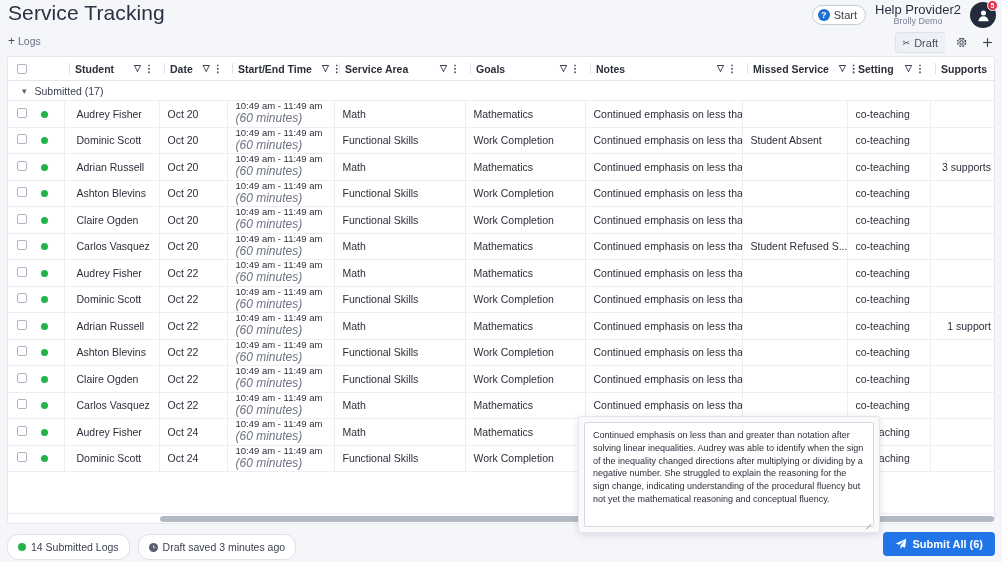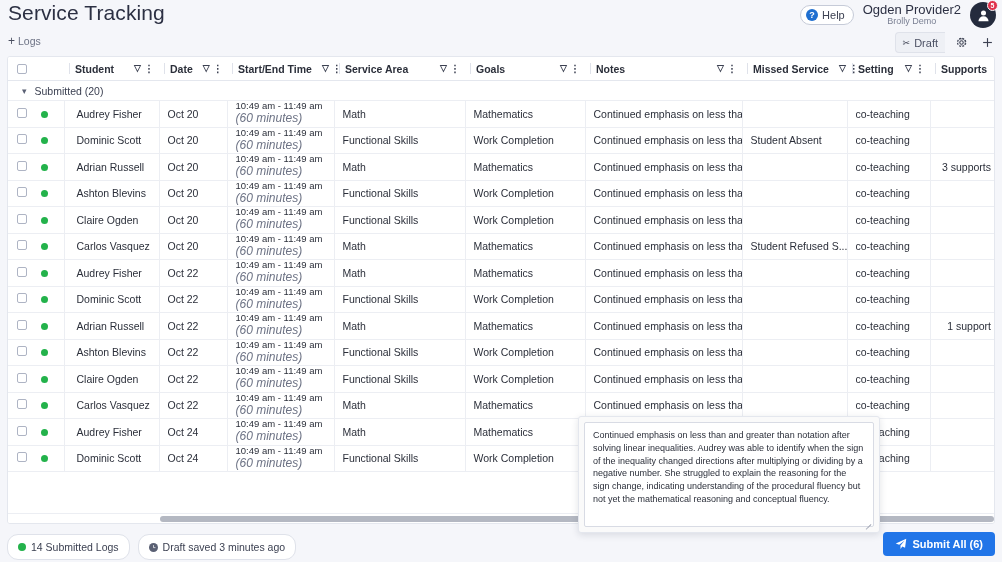--- a/index.html
+++ b/index.html
@@ -194,24 +194,24 @@
 <body>
 
 <div id="app">
 
   <div class="topbar">
     <div class="page-title">Service Tracking</div>
 
     <div class="topright">
       <div class="help-btn">
         <span class="help-icon">?</span>
-        <span>Help</span>
+        <span>Start</span>
       </div>
       <div class="userblock">
-        <div class="user-name">Ogden Provider2</div>
+        <div class="user-name">Help Provider2</div>
         <div class="user-org">Brolly Demo</div>
       </div>
       <div class="avatar-wrap">
         <div class="avatar">
           <svg width="15" height="15" viewBox="0 0 16 16">
             <circle cx="8" cy="5.4" r="2.7" fill="#ffffff"></circle>
             <path d="M2.6 14.2a5.4 5.4 0 0 1 10.8 0z" fill="#ffffff"></path>
           </svg>
         </div>
         <div class="badge">5</div>
@@ -361,21 +361,21 @@
             </div>
           </th>
         </tr>
       </thead>
 
       <tbody>
         <tr class="group-row">
           <td colspan="11">
             <div class="group-inner">
               <span class="group-caret">▾</span>
-              <span>Submitted (20)</span>
+              <span>Submitted (17)</span>
             </div>
           </td>
         </tr>
       <tr class="data-row">
             <td style="padding-left: 9px;"><span class="cb"></span></td>
             <td><span class="dot"></span></td>
             <td class="sep" style="padding-left: 12px;">Audrey Fisher</td>
             <td class="sep" style="padding-left: 8px;">Oct 20</td>
             <td class="sep" style="padding-left: 8px;">
               <div class="time-main">10:49 am - 11:49 am</div>

